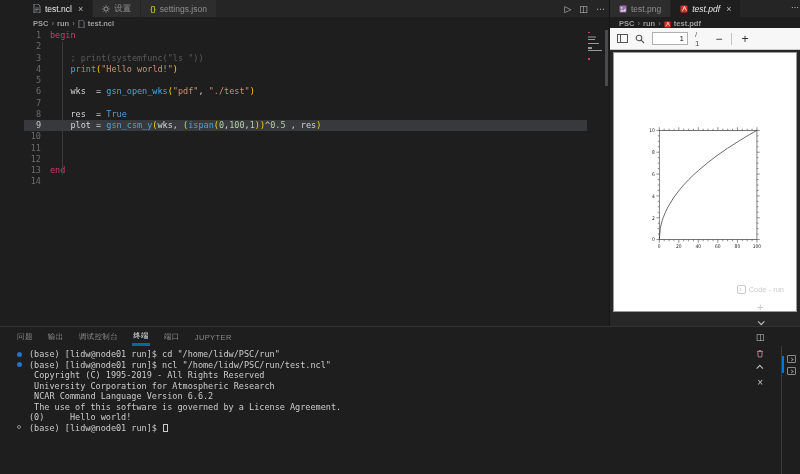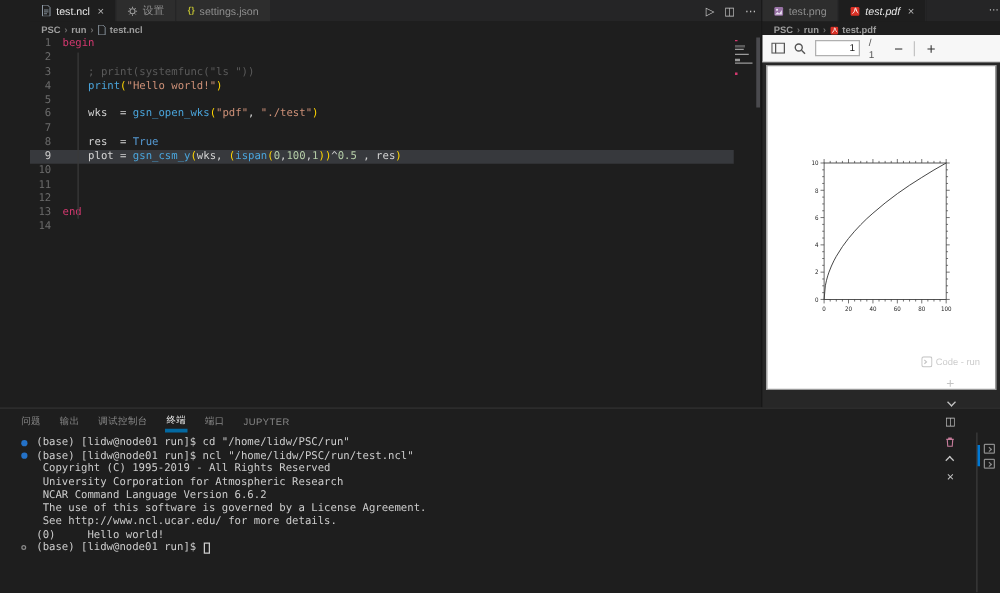--- a/index.html
+++ b/index.html
@@ -416,23 +416,20 @@
           <div class="trow">
             <span class="ttext"> University Corporation for Atmospheric Research</span>
           </div>
           <div class="trow">
             <span class="ttext"> NCAR Command Language Version 6.6.2</span>
           </div>
           <div class="trow">
             <span class="ttext"> The use of this software is governed by a License Agreement.</span>
           </div>
           <div class="trow">
-            <span class="ttext"> See http://www.ncl.ucar.edu/ for more details.</span>
-          </div>
-          <div class="trow">
             <span class="ttext">(0)     Hello world!</span>
           </div>
           <div class="trow">
             <span class="tdot hollow"></span>
             <span class="ttext">(base) [lidw@node01 run]$ </span>
             <span class="tcursor"></span>
           </div>
         </div>
       <div class="term-strip">
         <div class="strip-sel"></div>

